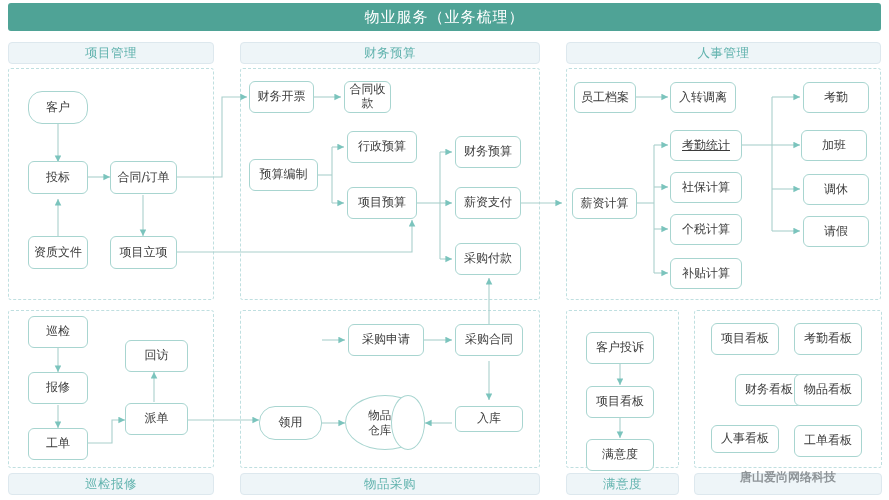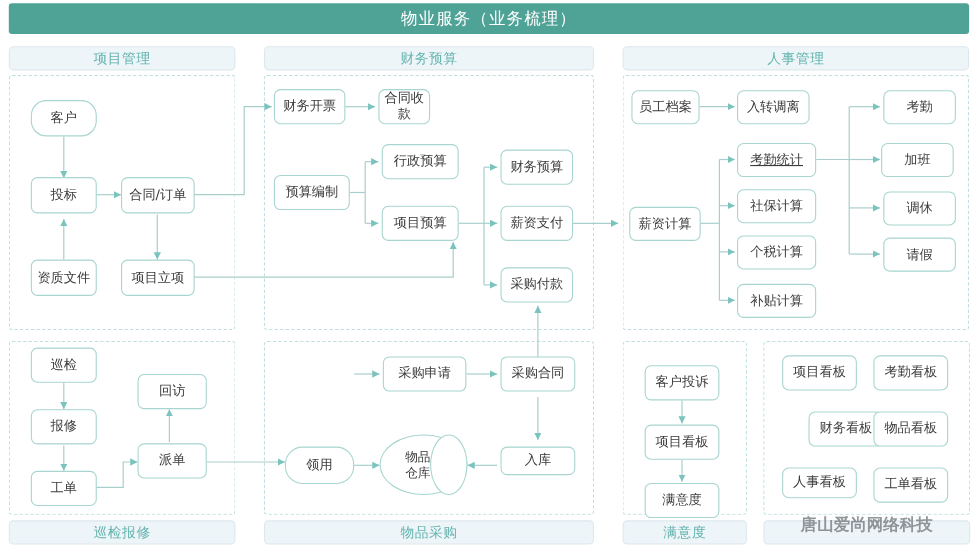--- a/index.html
+++ b/index.html
@@ -81,21 +81,21 @@
 
   
   .svg-layer{position:absolute;left:0;top:0;width:889px;height:500px;z-index:1;pointer-events:none;}
   .ln{stroke:#a9cfcc;stroke-width:1.1;fill:none;}
   .ar{fill:#7bc4bd;}
 
   
   .watermark{
     position:absolute;left:690px;top:462px;width:196px;height:30px;
     display:flex;align-items:center;justify-content:center;
-    color:#7a7f83;font-size:15px;letter-spacing:0px;
+    color:#7a7f83;font-size:12px;letter-spacing:0px;
     opacity:.82;z-index:6;font-weight:bold;
   }
 </style>
 </head>
 <body>
 
 <div id="stage">
 
   <div class="header">物业服务（业务梳理）</div>
 

